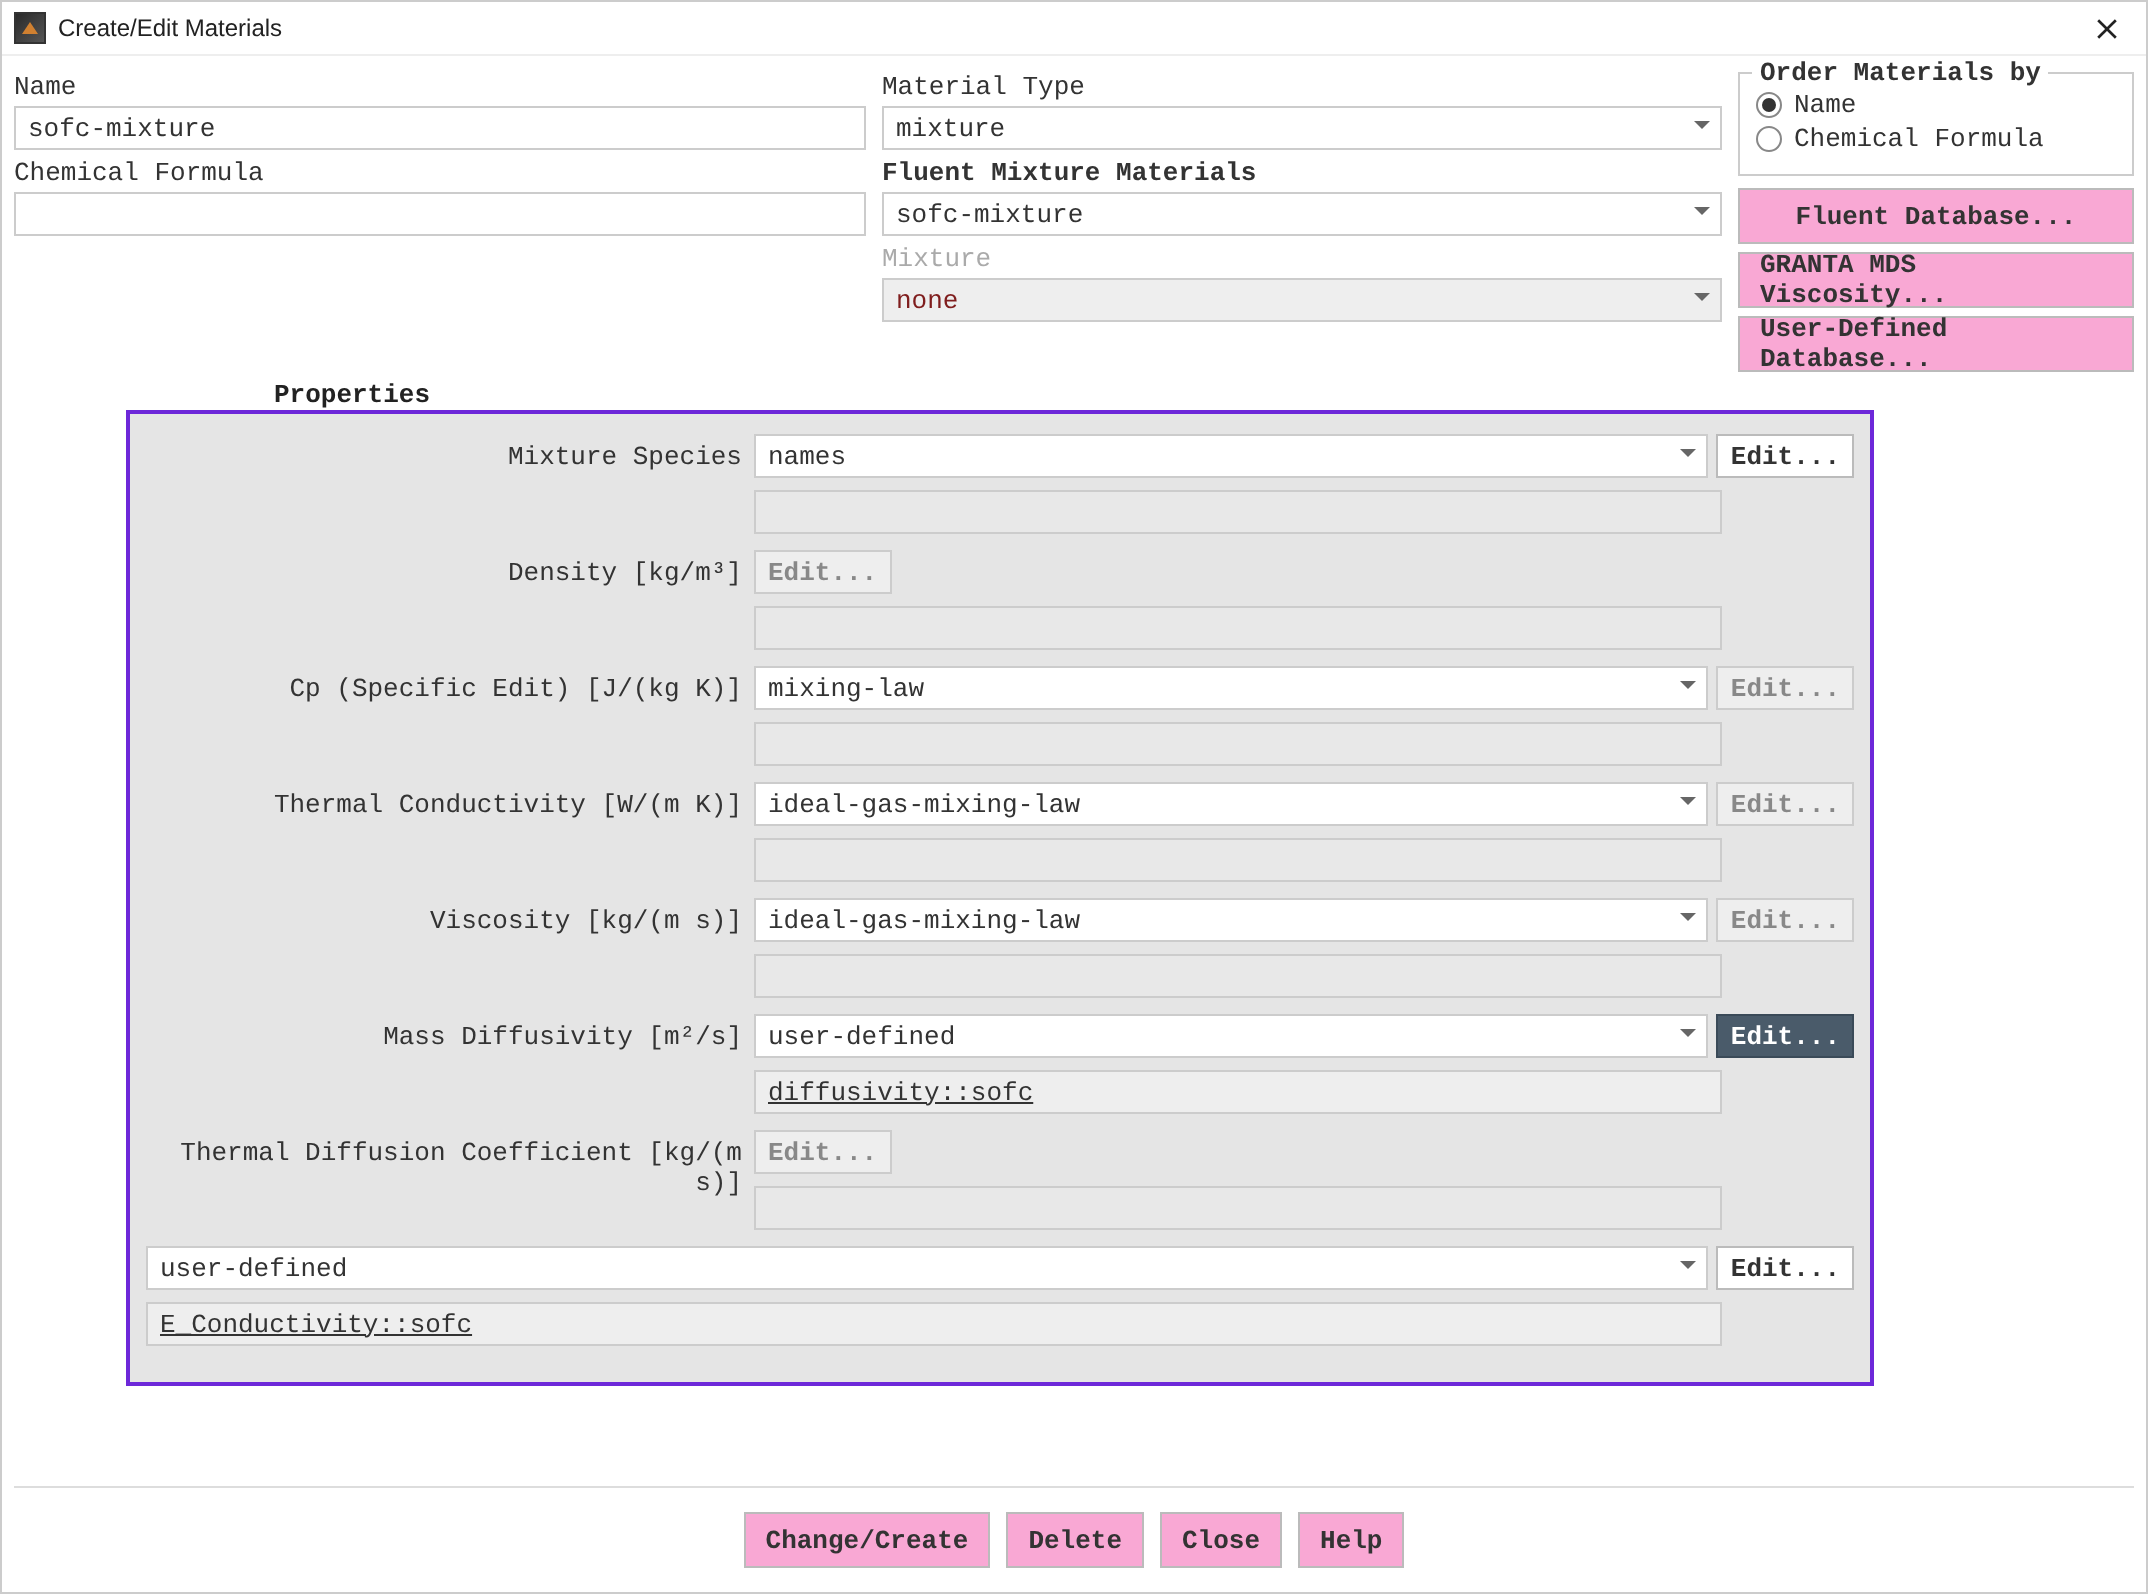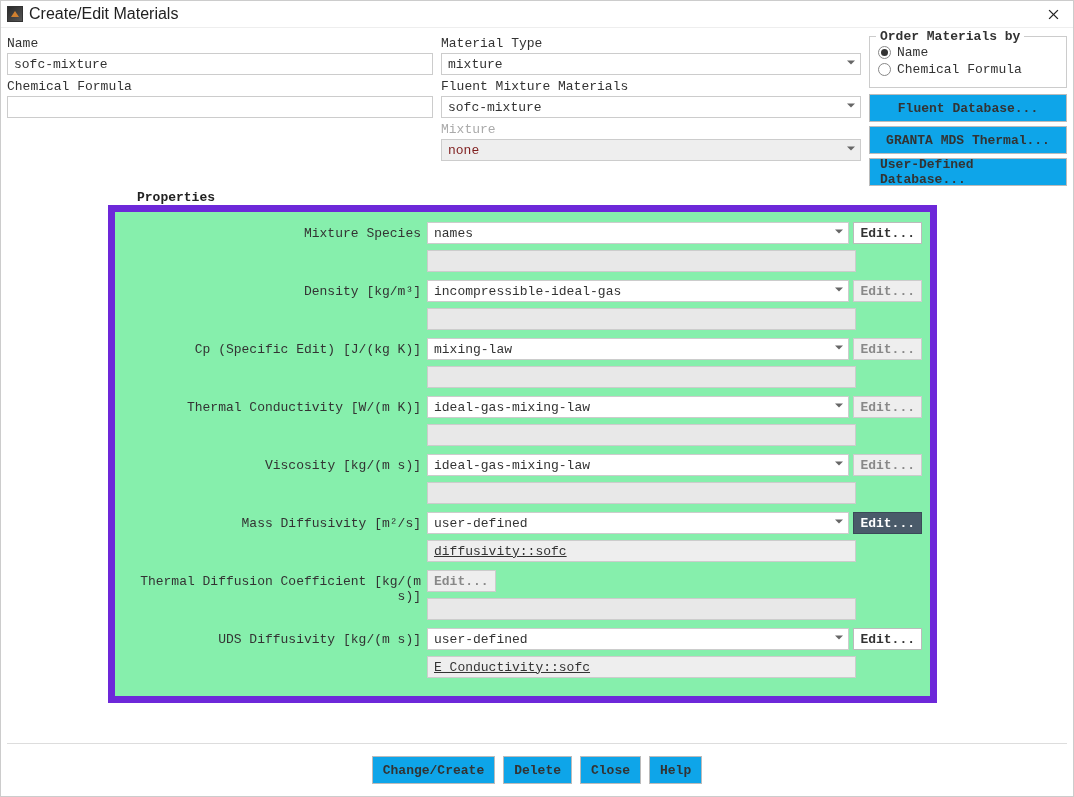--- a/index.html
+++ b/index.html
@@ -1,21 +1,21 @@
 <!DOCTYPE html>
 <html><head>
 <meta charset="utf-8">
 <style>
   * { box-sizing: border-box; }
   html, body { margin: 0; padding: 0; font-family: "Courier New", monospace; font-size: 13px; color: #333; background: #fff; }
   .window { width: 1074px; height: 797px; border: 1px solid #ccc; position: relative; background: #fff; display: flex; flex-direction: column; }
   .titlebar { height: 27px; display: flex; align-items: center; padding: 0 6px; border-bottom: 1px solid #eee; }
   .titlebar .icon { width: 16px; height: 16px; background: linear-gradient(135deg,#2a2a2a,#555); border:1px solid #333; margin-right:6px; display:flex; align-items:center; justify-content:center;}
   .titlebar .icon svg { width:10px; height:10px; }
-  .titlebar .title { font-family: Arial, sans-serif; font-size: 16px; color: #222; }
+  .titlebar .title { font-family: Arial, sans-serif; font-size: 12px; color: #222; }
   .titlebar .close { margin-left: auto; width: 28px; height: 22px; display:flex; align-items:center; justify-content:center; cursor:pointer; }
   .titlebar .close svg { width:11px; height:11px; stroke:#222; stroke-width:1.2; }
   .body { flex:1; padding: 6px 6px 0 6px; display:flex; flex-direction:column; }
 
   .toprow { display:flex; gap:8px; }
   .colA { width: 426px; }
   .colB { width: 420px; }
   .colC { flex:1; }
 
   .lbl { color:#333; margin:2px 0 2px 0; }
@@ -28,25 +28,25 @@
   .chev svg { width:10px; height:10px; fill:#666; }
 
   .groupbox { border:1px solid #ccc; padding:6px 8px 8px 8px; position:relative; }
   .grouplegend { position:absolute; top:-8px; left:6px; background:#fff; padding:0 4px; font-weight:bold; }
 
   .radio-row { display:flex; align-items:center; gap:6px; margin:2px 0; }
   .radio { width:13px; height:13px; border-radius:50%; border:1px solid #888; display:inline-flex; align-items:center; justify-content:center; background:#fff; }
   .radio.checked::after { content:""; width:7px; height:7px; border-radius:50%; background:#333; }
 
   .sidebtns { display:flex; flex-direction:column; gap:4px; margin-top:6px; }
-  .btn { height:28px; border:1px solid #bbb; background:#0ea5e9; display:flex; align-items:center; justify-content:center; font-weight:bold; color:#333; padding:0 10px; cursor:pointer; }
+  .btn { height:28px; border:1px solid #bbb; background:#f9a8d4; display:flex; align-items:center; justify-content:center; font-weight:bold; color:#333; padding:0 10px; cursor:pointer; }
 
   .props-wrap { margin-top:4px; }
   .props-legend { margin-left:130px; font-weight:bold; color:#222; }
-  .props-box { margin-left:101px; margin-right:130px; border:7px solid #6d28d9; background:#86efac; padding:10px 8px 18px 8px; }
+  .props-box { margin-left:56px; margin-right:130px; border:2px solid #6d28d9; background:#e5e5e5; padding:10px 8px 18px 8px; }
 
   .prop-row { display:flex; align-items:flex-start; margin-bottom:8px; }
   .prop-label { width:304px; text-align:right; padding-right:6px; padding-top:4px; color:#333; }
   .prop-controls { flex:1; display:flex; flex-direction:column; gap:6px; }
   .prop-top { display:flex; gap:4px; align-items:center; }
   .prop-top .select { flex:1; }
   .editbtn { height:22px; min-width:62px; border:1px solid #bbb; background:#fff; display:flex; align-items:center; justify-content:center; font-weight:bold; padding:0 6px; cursor:pointer; color:#333; }
   .editbtn.disabled { background:#eee; color:#888; cursor:default; border-color:#ccc; }
   .editbtn.primary { background:#4a5b6a; color:#fff; border-color:#3a4a58; }
   .extra-field { height:22px; border:1px solid #ccc; background:#e8e8e8; padding:0 6px; display:flex; align-items:center; color:#333; margin-right:66px;text-decoration:underline; }
@@ -92,21 +92,21 @@
       </div>
 
       <div class="colB">
         <div class="lbl">Material Type</div>
         <div class="select">
           <span>mixture</span>
           <span class="chev"><svg viewBox="0 0 10 10">
                 <path d="M1 3 L5 7 L9 3 Z"></path>
               </svg></span>
         </div>
-        <div class="lbl" style="margin-top:4px;">Fluent Mixture Materials</div>
+        <div class="lbl" style="margin-top:4px;font-weight:bold;">Fluent Mixture Materials</div>
         <div class="select">
           <span>sofc-mixture</span>
           <span class="chev"><svg viewBox="0 0 10 10">
                 <path d="M1 3 L5 7 L9 3 Z"></path>
               </svg></span>
         </div>
         <div class="lbl dim" style="margin-top:4px;">Mixture</div>
         <div class="select disabled">
           <span>none</span>
           <span class="chev"><svg viewBox="0 0 10 10">
@@ -125,21 +125,21 @@
           <div class="radio-row">
             <span class="radio"></span>
             <span>Chemical Formula</span>
           </div>
         </div>
         <div class="sidebtns">
           <div class="btn">
               <span>Fluent Database...</span>
             </div>
           <div class="btn">
-              <span>GRANTA MDS Thermal...</span>
+              <span>GRANTA MDS Viscosity...</span>
             </div>
           <div class="btn">
               <span>User-Defined Database...</span>
             </div>
         </div>
       </div>
     </div>
 
     <div class="props-wrap">
       <div class="props-legend">Properties</div>
@@ -162,26 +162,20 @@
             <div class="extra-field">
                 <span></span>
               </div>
           </div>
         </div>
 
         <div class="prop-row">
           <div class="prop-label">Density [kg/m³]</div>
           <div class="prop-controls">
             <div class="prop-top">
-              <div class="select">
-                <span>incompressible-ideal-gas</span>
-                <span class="chev"><svg viewBox="0 0 10 10">
-                      <path d="M1 3 L5 7 L9 3 Z"></path>
-                    </svg></span>
-              </div>
               <div class="editbtn disabled">
                   <span>Edit...</span>
                 </div>
             </div>
             <div class="extra-field">
                 <span></span>
               </div>
           </div>
         </div>
 
@@ -273,21 +267,20 @@
                   <span>Edit...</span>
                 </div>
             </div>
             <div class="extra-field">
                 <span></span>
               </div>
           </div>
         </div>
 
         <div class="prop-row" style="margin-bottom:0;">
-          <div class="prop-label">UDS Diffusivity [kg/(m s)]</div>
           <div class="prop-controls">
             <div class="prop-top">
               <div class="select">
                 <span>user-defined</span>
                 <span class="chev"><svg viewBox="0 0 10 10">
                       <path d="M1 3 L5 7 L9 3 Z"></path>
                     </svg></span>
               </div>
               <div class="editbtn">
                   <span>Edit...</span>

